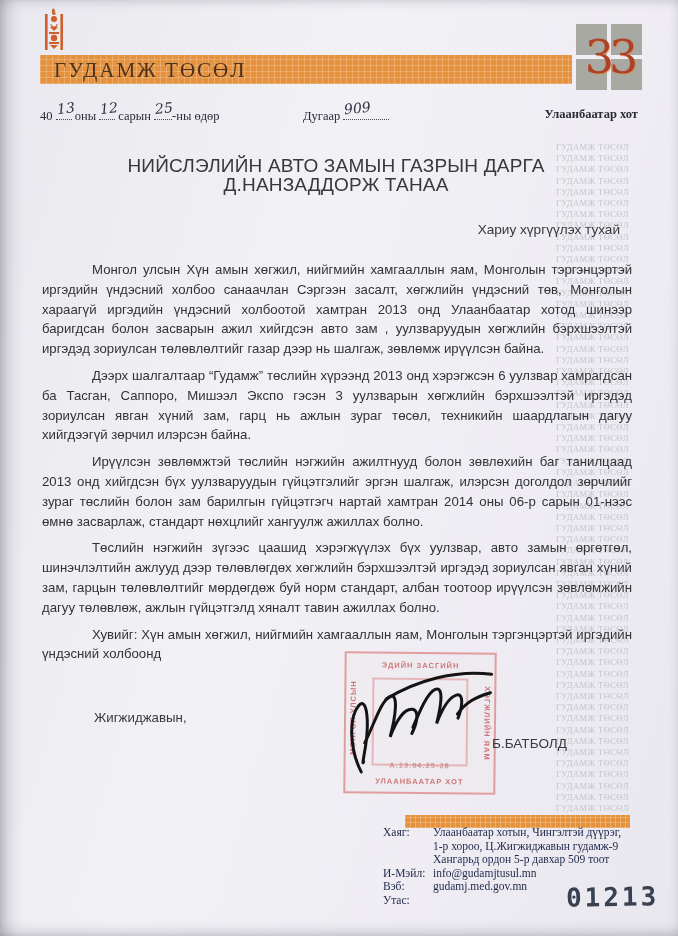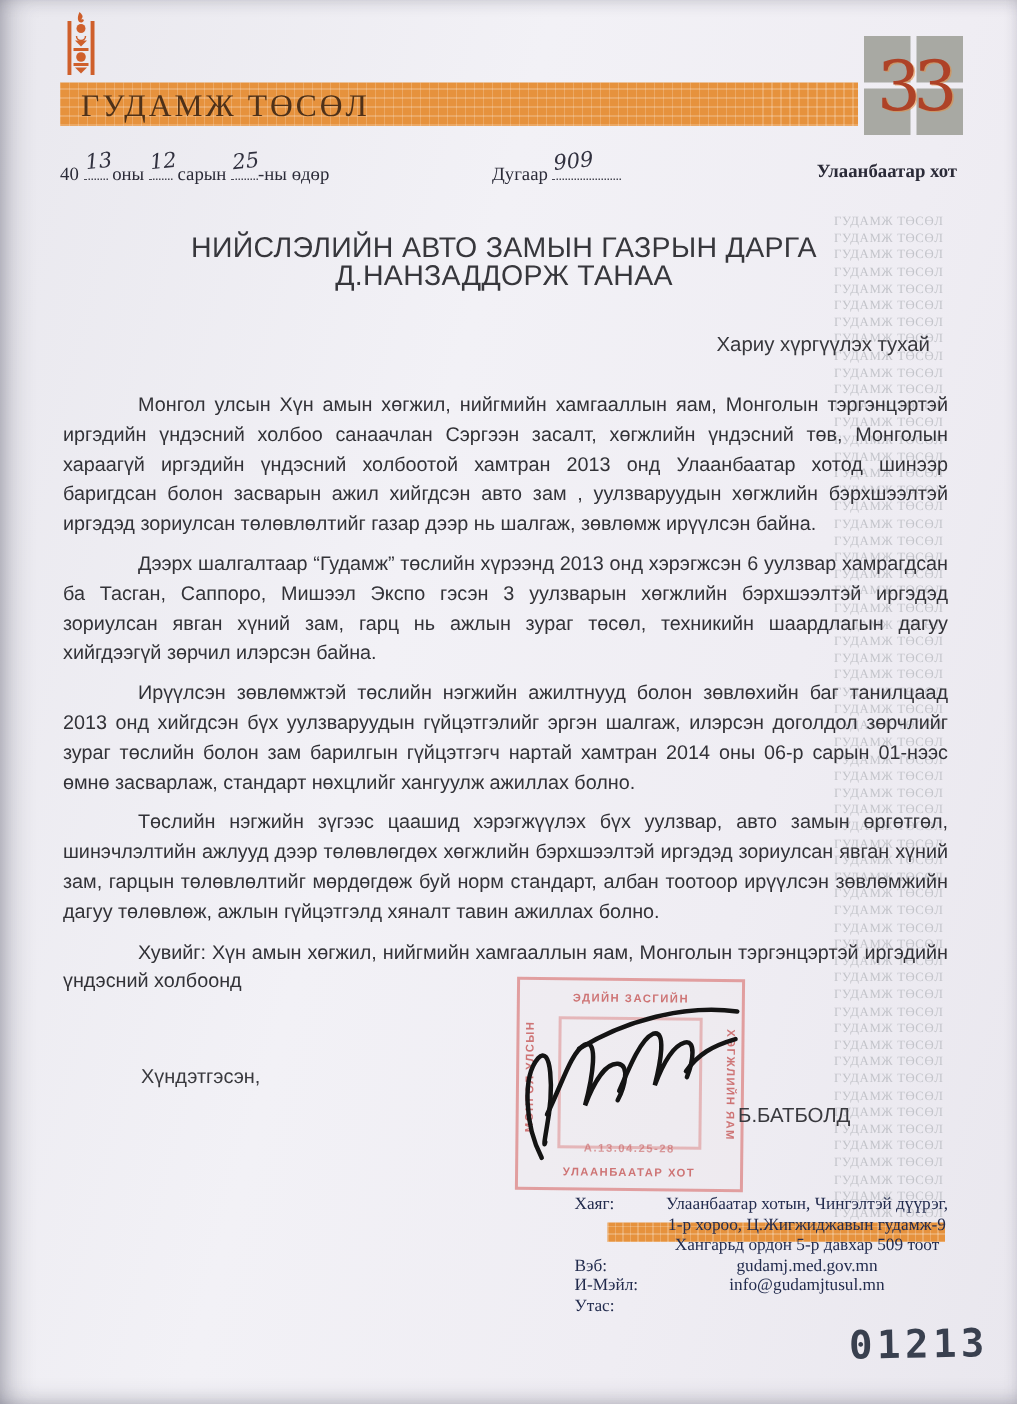--- a/index.html
+++ b/index.html
@@ -34,21 +34,21 @@
   .logo33 .sq{position:absolute;width:31px;height:31px;background:#a8a9a3;}
   .logo33 .sq.tl{left:0;top:0}.logo33 .sq.tr{right:0;top:0}
   .logo33 .sq.bl{left:0;bottom:0}.logo33 .sq.br{right:0;bottom:0}
   .logo33 .mark{position:absolute;inset:0;display:flex;align-items:center;justify-content:center;
     font-family:"DejaVu Serif",serif;font-size:46px;color:#ae4227;letter-spacing:-5px;
     text-shadow:1px 1px 0 rgba(230,140,60,.55);}
   
   .dateline{position:absolute;left:0;top:101px;width:678px;z-index:2;
     font-family:"Liberation Serif",serif;font-size:12.5px;color:#2b2b38;}
   .date-left{position:absolute;left:40px;top:6px;}
-  .num-group{position:absolute;left:328px;top:6px;}
+  .num-group{position:absolute;left:303px;top:6px;}
   .city{position:absolute;right:40px;top:6px;font-weight:bold;}
   .blank{display:inline-block;position:relative;border-bottom:1.5px dotted #4a4a55;height:12px;vertical-align:baseline;}
   .blank.w14{width:16px}.blank.w16{width:18px}.blank.w44{width:46px}
   .hand{position:absolute;left:1px;bottom:3px;font-family:"DejaVu Serif",serif;
     font-style:italic;font-size:14px;color:#31313f;transform:rotate(-6deg);white-space:nowrap;}
   
   .recipient{position:absolute;left:40px;top:156px;width:592px;z-index:2;text-align:center;
     font-size:19px;line-height:19px;color:#37373c;letter-spacing:.2px;}
   .subject{position:absolute;left:40px;top:222px;width:580px;z-index:2;text-align:right;
     font-size:13.6px;color:#37373c;}
@@ -72,24 +72,24 @@
   .stamp-bottom{bottom:6px;left:0;width:100%;text-align:center;}
   .stamp-mid{bottom:22px;left:0;width:100%;text-align:center;color:rgba(200,95,95,.6);}
   .stamp-left{left:-28px;top:62px;transform:rotate(-90deg);transform-origin:center;width:70px;text-align:center;}
   .stamp-right{right:-28px;top:62px;transform:rotate(90deg);transform-origin:center;width:70px;text-align:center;}
   .signature-svg{position:absolute;left:338px;top:664px;z-index:3;transform:rotate(-9deg);}
   
   .footer-bar{position:absolute;left:405px;top:815px;width:225px;height:13px;z-index:2;
     background-color:#e6923d;
     background-image:repeating-linear-gradient(90deg,rgba(255,255,255,.22) 0 1px,transparent 1px 5px),
                      repeating-linear-gradient(0deg,rgba(255,255,255,.22) 0 1px,transparent 1px 5px);}
-  .footer{position:absolute;left:383px;top:797px;width:260px;z-index:2;
+  .footer{position:absolute;left:383px;top:826px;width:260px;z-index:2;
     font-family:"Liberation Serif",serif;font-size:11.5px;line-height:13.6px;color:#232c4e;}
   .footer .row{display:grid;grid-template-columns:50px 1fr;}
-  .footer .val{white-space:pre-line;text-align:center;}
+  .footer .val{white-space:pre-line;}
   .stamp-number{position:absolute;left:566px;top:882px;z-index:3;
     font-family:"DejaVu Sans Mono",monospace;font-weight:bold;font-size:26px;
     letter-spacing:3px;color:#39404f;transform:rotate(-1deg);}
 </style>
 </head>
 <body>
 
 <div class="page">
 
   <div class="watermark">
@@ -206,21 +206,21 @@
   <div class="subject">Хариу хүргүүлэх тухай</div>
 
   <div class="bodytext">
     <p>Монгол улсын Хүн амын хөгжил, нийгмийн хамгааллын яам, Монголын тэргэнцэртэй иргэдийн үндэсний холбоо санаачлан Сэргээн засалт, хөгжлийн үндэсний төв, Монголын хараагүй иргэдийн үндэсний холбоотой хамтран 2013 онд Улаанбаатар хотод шинээр баригдсан болон засварын ажил хийгдсэн авто зам , уулзваруудын  хөгжлийн бэрхшээлтэй иргэдэд зориулсан төлөвлөлтийг газар дээр нь шалгаж, зөвлөмж ирүүлсэн байна.</p>
     <p>Дээрх шалгалтаар “Гудамж” төслийн хүрээнд 2013 онд хэрэгжсэн 6 уулзвар хамрагдсан ба  Тасган, Саппоро, Мишээл Экспо гэсэн  3 уулзварын хөгжлийн бэрхшээлтэй иргэдэд  зориулсан  явган хүний зам, гарц нь ажлын зураг төсөл, техникийн шаардлагын дагуу хийгдээгүй зөрчил илэрсэн байна.</p>
     <p>Ирүүлсэн зөвлөмжтэй төслийн нэгжийн  ажилтнууд болон зөвлөхийн баг танилцаад 2013 онд хийгдсэн бүх уулзваруудын гүйцэтгэлийг эргэн шалгаж, илэрсэн доголдол зөрчлийг зураг төслийн болон зам барилгын гүйцэтгэгч  нартай  хамтран 2014 оны 06-р сарын 01-нээс өмнө засварлаж, стандарт нөхцлийг хангуулж ажиллах болно.</p>
     <p>Төслийн нэгжийн зүгээс  цаашид хэрэгжүүлэх  бүх уулзвар, авто замын өргөтгөл, шинэчлэлтийн ажлууд дээр төлөвлөгдөх хөгжлийн бэрхшээлтэй иргэдэд зориулсан явган хүний зам, гарцын төлөвлөлтийг мөрдөгдөж буй норм стандарт, албан тоотоор ирүүлсэн зөвлөмжийн  дагуу төлөвлөж, ажлын гүйцэтгэлд хяналт  тавин ажиллах болно.</p>
     <p>Хувийг: Хүн амын хөгжил, нийгмийн хамгааллын яам, Монголын тэргэнцэртэй иргэдийн үндэсний холбоонд</p>
   </div>
 
-  <div class="closing">Хүндэтгэсэн,</div>
+  <div class="closing">Жигжиджавын,</div>
   <div class="sig-name">Б.БАТБОЛД</div>
 
   <div class="stamp">
     <div class="stamp-inner"></div>
     <div class="stamp-txt stamp-top">ЭДИЙН ЗАСГИЙН</div>
     <div class="stamp-txt stamp-left">МОНГОЛ УЛСЫН</div>
     <div class="stamp-txt stamp-right">ХӨГЖЛИЙН ЯАМ</div>
     <div class="stamp-txt stamp-mid">А.13.04.25-28</div>
     <div class="stamp-txt stamp-bottom">УЛААНБААТАР ХОТ</div>
   </div>
@@ -239,26 +239,26 @@
 
   <div class="footer-bar"></div>
   <div class="footer">
     <div class="row">
       <span>Хаяг:</span>
       <span class="val">Улаанбаатар хотын, Чингэлтэй дүүрэг,
 1-р хороо, Ц.Жигжиджавын гудамж-9
 Хангарьд ордон 5-р давхар 509 тоот</span>
     </div>
     <div class="row">
+      <span>И-Мэйл:</span>
+      <span class="val">info@gudamjtusul.mn</span>
+    </div>
+    <div class="row">
       <span>Вэб:</span>
       <span class="val">gudamj.med.gov.mn</span>
     </div>
     <div class="row">
-      <span>И-Мэйл:</span>
-      <span class="val">info@gudamjtusul.mn</span>
-    </div>
-    <div class="row">
       <span>Утас:</span>
     </div>
   </div>
   <div class="stamp-number">01213</div>
 
 </div>
 
 </body></html>

